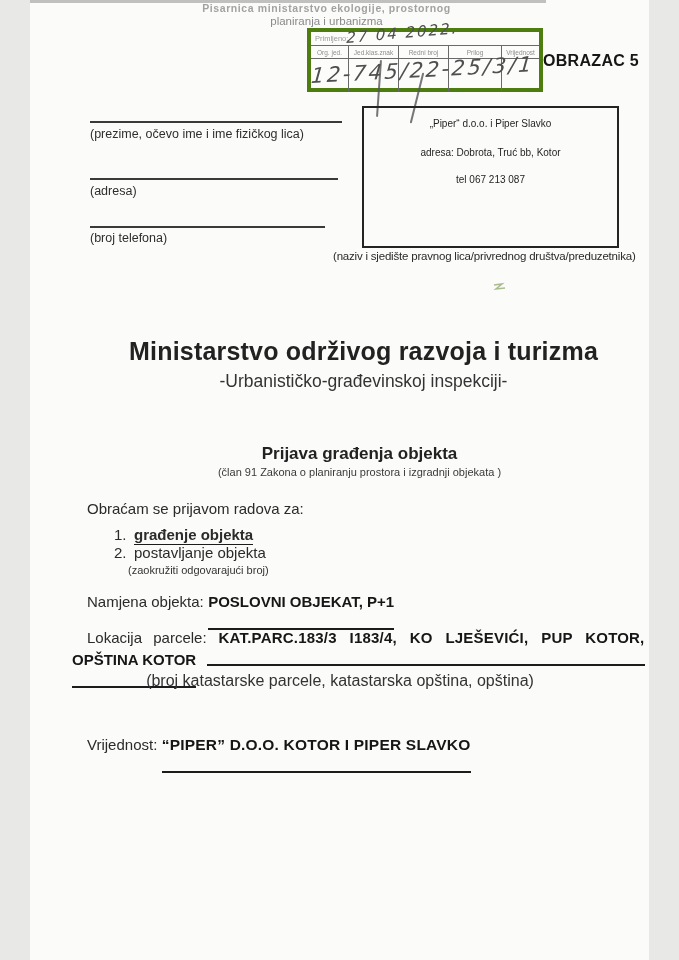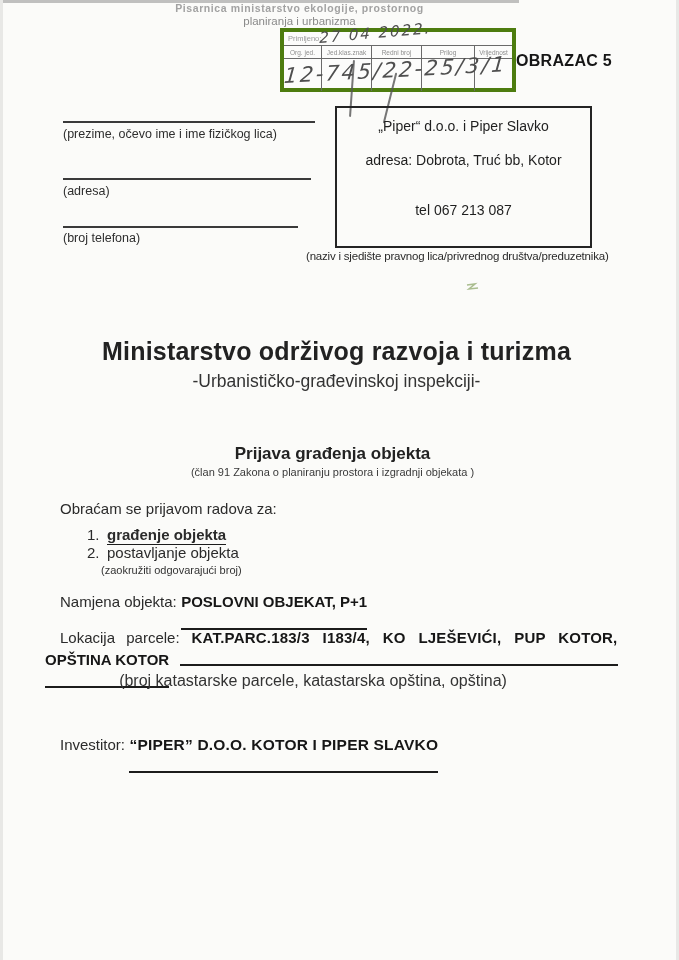--- a/index.html
+++ b/index.html
@@ -1,18 +1,18 @@
 <!DOCTYPE html>
 <html><head>
 <meta charset="utf-8">
 <style>
   html,body{margin:0;padding:0;background:#e8e8e6;}
   .page{
     position:relative;
-    width:673px;height:960px;
+    width:619px;height:960px;
     margin:0 auto;
     background:#fbfbf9;
     font-family:"Liberation Sans", sans-serif;
     color:#2b2b2b;
     overflow:hidden;
   }
   .abs{position:absolute;}
   
   .top-streak{left:0;top:0;width:516px;height:3px;background:#909090;opacity:.55;}
   .office-line1{
@@ -63,25 +63,25 @@
   .fl2{left:60px;top:178px;width:248px;}
   .fl3{left:60px;top:226px;width:235px;}
   .field-label{font-size:12.5px;color:#2e2e2e;white-space:nowrap;}
   .lab1{left:60px;top:127px;}
   .lab2{left:60px;top:184px;}
   .lab3{left:60px;top:231px;}
   
   .applicant-box{
     left:332px;top:106px;width:257px;height:142px;
     border:2.5px solid #242424;box-sizing:border-box;
-    text-align:center;font-size:14px;color:#1f1f1f;
+    text-align:center;font-size:10px;color:#1f1f1f;
   }
   .app-l1{margin-top:10px;}
   .app-l2{margin-top:18px;}
-  .app-l3{margin-top:34px;}
+  .app-l3{margin-top:16px;}
   .box-caption{left:303px;top:250px;width:320px;font-size:11.5px;color:#2a2a2a;
     white-space:nowrap;letter-spacing:-.2px;}
   .green-mark{left:463px;top:277px;opacity:.8;}
   
   .ministry-title{
     left:0;top:337px;width:679px;text-align:center;
     font-size:25px;font-weight:bold;color:#222;letter-spacing:.2px;
     transform:translateX(-6px);
   }
   .inspection-subtitle{
@@ -190,17 +190,17 @@
 
   <div class="abs lokacija-l1">
     <span class="row-label lokacija-label">Lokacija parcele:</span><span class="row-label val lokacija-val1">KAT.PARC.183/3 I183/4, KO LJEŠEVIĆI, PUP KOTOR,</span>
   </div>
   <div class="abs lokacija-l2">
     <span class="row-label val">OPŠTINA KOTOR</span>
   </div>
   <div class="abs lokacija-note">(broj katastarske parcele, katastarska opština, opština)</div>
 
   <div class="abs investor-row">
-    <span class="row-label">Investitor:</span>
+    <span class="row-label">Vrijednost:</span>
     <span class="row-label val">“PIPER” D.O.O. KOTOR I PIPER SLAVKO</span>
   </div>
 
 </div>
 
 </body></html>

